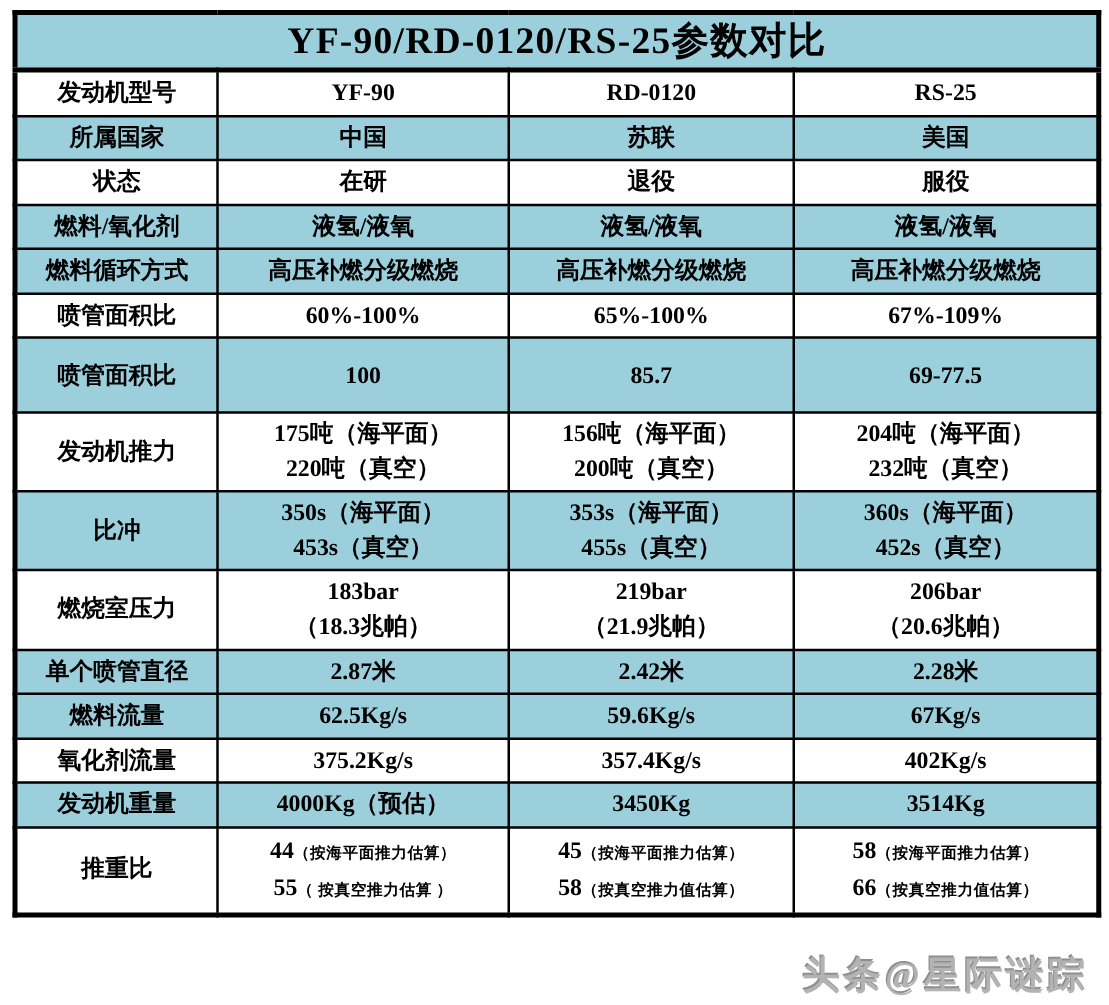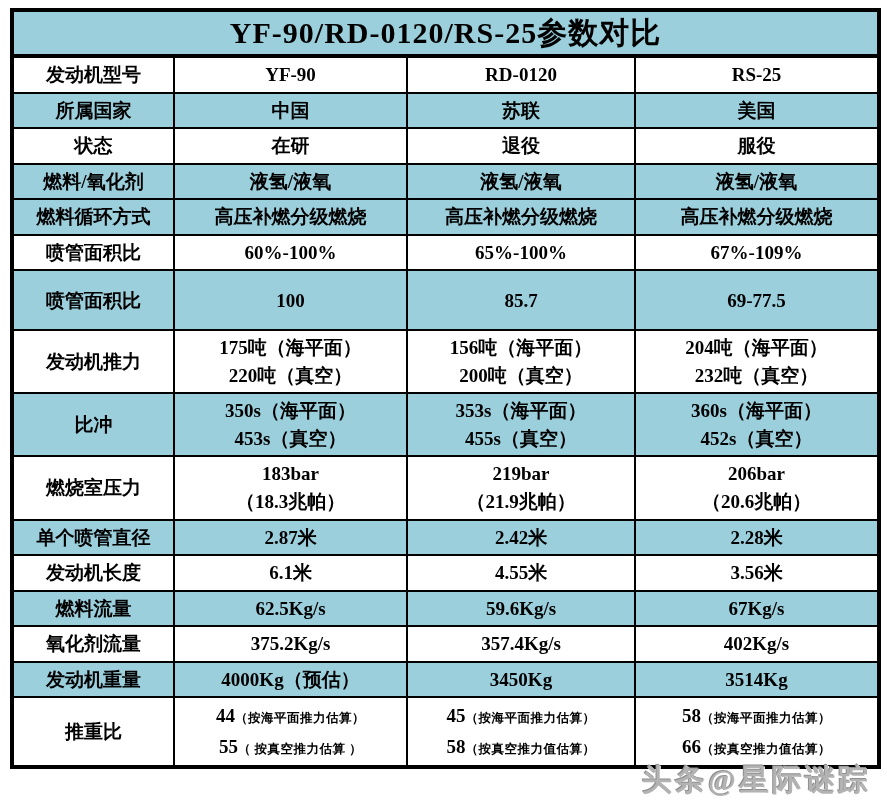--- a/index.html
+++ b/index.html
@@ -141,26 +141,20 @@
 （21.9兆帕）</td>
           <td>206bar
 （20.6兆帕）</td>
         </tr>
         <tr class="blue normal">
           <td>单个喷管直径</td>
           <td>2.87米</td>
           <td>2.42米</td>
           <td>2.28米</td>
         </tr>
-        <tr class="white normal">
-          <td>发动机长度</td>
-          <td>6.1米</td>
-          <td>4.55米</td>
-          <td>3.56米</td>
-        </tr>
         <tr class="blue normal">
           <td>燃料流量</td>
           <td>62.5Kg/s</td>
           <td>59.6Kg/s</td>
           <td>67Kg/s</td>
         </tr>
         <tr class="white normal">
           <td>氧化剂流量</td>
           <td>375.2Kg/s</td>
           <td>357.4Kg/s</td>

